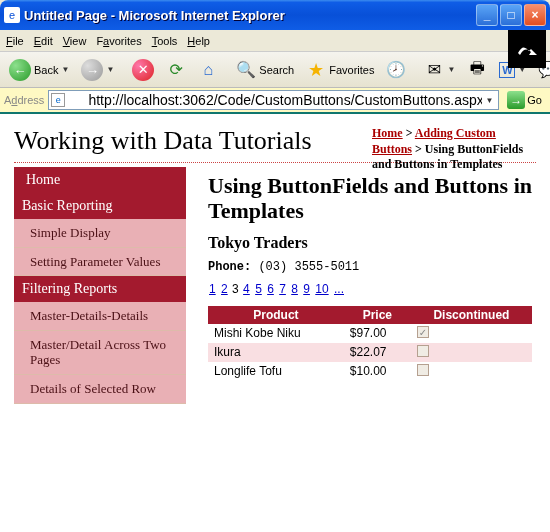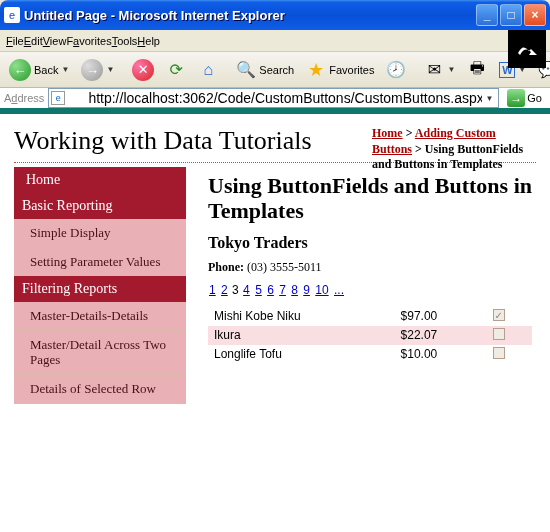--- a/index.html
+++ b/index.html
@@ -3,36 +3,36 @@
 <meta charset="utf-8">
 <style>
 * { box-sizing: border-box; margin: 0; padding: 0; }
 body { font-family: Tahoma, Arial, sans-serif; font-size: 11px; background: #ece9d8; width: 550px; height: 532px; overflow: hidden; }
 .titlebar { height: 30px; background: linear-gradient(to bottom, #3c8cef 0%, #0f5de6 8%, #0850d8 50%, #0f5de6 100%); display: flex; align-items: center; padding: 0 4px; border-radius: 8px 8px 0 0; }
 .titlebar .icon { width: 16px; height: 16px; background: #fff; margin-right: 4px; display:flex; align-items:center; justify-content:center; color:#0850d8; font-size:11px; border-radius:2px;}
 .titlebar .title { color: #fff; font-weight: bold; font-size: 13px; flex: 1; text-shadow: 1px 1px 0 #003; }
 .titlebar .winbtn { width: 22px; height: 22px; margin-left: 2px; border-radius: 3px; display: flex; align-items: center; justify-content: center; color: #fff; font-weight: bold; font-size: 12px; border: 1px solid rgba(255,255,255,0.4); }
 .winbtn.min, .winbtn.max { background: linear-gradient(to bottom, #5aa5f7, #2b6fd8); }
 .winbtn.close { background: linear-gradient(to bottom, #f78f6e, #e24d20); }
-.menubar { height: 22px; background: #ece9d8; display: flex; align-items: center; padding: 0 6px; border-bottom: 1px solid #ccc; position:relative;}
+.menubar { height: 22px; background: #ece9d8; display: flex; align-items: center; padding: 0 6px; gap: 10px; border-bottom: 1px solid #ccc; position:relative;}
 .menubar span { color: #000; cursor: default; }
 .menubar span u { text-decoration: underline; }
 .throbber { position:absolute; right:4px; top:0; width:38px; height:38px; background:#000; display:flex; align-items:center; justify-content:center;}
 .throbber svg { width:24px; height:24px;}
 .toolbar { height: 36px; background: linear-gradient(to bottom, #f5f4ee, #e6e2d0); display: flex; align-items: center; padding: 0 4px; gap: 2px; border-bottom: 1px solid #bbb; }
 .tbtn { display: flex; align-items: center; gap: 3px; padding: 2px 5px; border-radius: 3px; cursor: default; }
 .tbtn .arr { font-size: 8px; color: #333; }
 .sep { width: 1px; height: 24px; background: #bbb; margin: 0 2px; }
 .circ { width: 22px; height: 22px; border-radius: 50%; display: flex; align-items: center; justify-content: center; color: #fff; font-size: 13px; }
 .circ.green { background: radial-gradient(circle at 30% 30%, #8de08d, #2a9b2a); }
 .circ.grey { background: radial-gradient(circle at 30% 30%, #ddd, #999); }
 .circ.red { background: radial-gradient(circle at 30% 30%, #f7a, #d22); }
 .ticon { width:20px; height:20px; display:flex; align-items:center; justify-content:center; font-size:16px;}
 .star { color:#f5b301; font-size:18px;}
-.addrbar { height: 26px; background: #ffffff; display: flex; align-items: center; padding: 0 4px; gap: 4px; border-bottom: 6px solid #0f766e; }
+.addrbar { height: 26px; background: #fef9c3; display: flex; align-items: center; padding: 0 4px; gap: 4px; border-bottom: 2px solid #0f766e; }
 .addrbar .lbl { color: #888; }
 .addrbar .field { flex: 1; display: flex; align-items: center; background: #fff; border: 1px solid #7f9db9; height: 20px; padding: 0 2px; }
 .addrbar .field .pgicon { width:14px; height:14px; background:#fff; border:1px solid #999; margin-right:3px; display:flex; align-items:center; justify-content:center; font-size:9px; color:#06c;}
 .addrbar .field input { flex: 1; border: none; outline: none; font-size: 14px; margin-left: 20px; }
 .addrbar .field .dd { font-size:8px; color:#333; padding:0 3px;}
 .gobtn { display: flex; align-items: center; gap: 2px; padding: 1px 4px; }
 .gobtn .sq { width: 18px; height: 18px; background: linear-gradient(to bottom, #8de08d, #2a9b2a); border-radius: 3px; display:flex; align-items:center; justify-content:center; color:#fff; font-size:12px;}
 .content { height: 500px; background: #fff; overflow: hidden; position: relative; }
 .page { padding: 6px 14px; }
 h1.pagetitle { font-family: Georgia, serif; font-size: 26px; font-weight: normal; color: #000; margin: 6px 0 4px; }
@@ -40,21 +40,21 @@
 .breadcrumb a { color: #a00; text-decoration: underline; }
 .dotline { border: none; border-top: 1px dotted #c44; margin: 6px 0 0; }
 .layout { display: flex; margin-top: 0; }
 .sidebar { width: 172px; flex-shrink: 0; }
 .nav-home { background: #a31a2e; color: #fff; padding: 5px 12px; font-family: Georgia, serif; font-size: 14px; margin-top:4px;}
 .nav-hdr { background: #a31a2e; color: #fff; padding: 5px 8px; font-family: Georgia, serif; font-size: 14px; }
 .nav-item { background: #e9b0b5; color: #4a0f15; padding: 6px 10px 6px 16px; border-bottom: 1px solid #dba; font-family: Georgia, serif; font-size: 13px; line-height:1.2;}
 .main { flex: 1; padding: 10px 4px 10px 22px; }
 .main h2 { font-family: Georgia, serif; font-size: 22px; font-weight: bold; margin-bottom: 10px; line-height:1.15;}
 .main h3 { font-family: Georgia, serif; font-size: 16px; font-weight: bold; margin: 8px 0; }
-.phone { font-family: Liberation Serif, serif; font-size: 12px; margin: 6px 0 8px;}
+.phone { font-family: Liberation Mono, monospace; font-size: 12px; margin: 6px 0 8px;}
 .pager { font-size: 12px; color: #00c; margin: 4px 0 10px;}
 .pager a { color: #00c; text-decoration: underline; margin:0 1px;}
 .pager .cur { color:#000; text-decoration:none;}
 table.grid { border-collapse: collapse; width: 100%; font-size: 12px; }
 table.grid th { background: #a31a2e; color: #fff; padding: 2px 6px; text-align: center; font-weight: bold; }
 table.grid td { padding: 2px 6px; }
 table.grid tr.alt td { background: #f9dfe2; }
 .chk { width:12px; height:12px; border:1px solid #b5a090; background:#f0ece4; display:inline-block;}
 .chk.on::after { content:"✓"; font-size:10px; color:#888; position:relative; top:-2px; left:1px;}
 .statusbar { height: 22px; background: #ece9d8; border-top: 1px solid #bbb; display: flex; align-items: center; padding: 0 6px; gap: 4px; justify-content:flex-end;}
@@ -179,20 +179,25 @@
           <a>5</a>
           <a>6</a>
           <a>7</a>
           <a>8</a>
           <a>9</a>
           <a>10</a>
           <a>...</a>
         </div>
         <table class="grid">
           <tbody>
+              <tr>
+            <th>Product</th>
+            <th>Price</th>
+            <th>Discontinued</th>
+          </tr>
           <tr>
             <td>Mishi Kobe Niku</td>
             <td>$97.00</td>
             <td><span class="chk on"></span></td>
           </tr>
           <tr class="alt">
             <td>Ikura</td>
             <td>$22.07</td>
             <td><span class="chk"></span></td>
           </tr>

